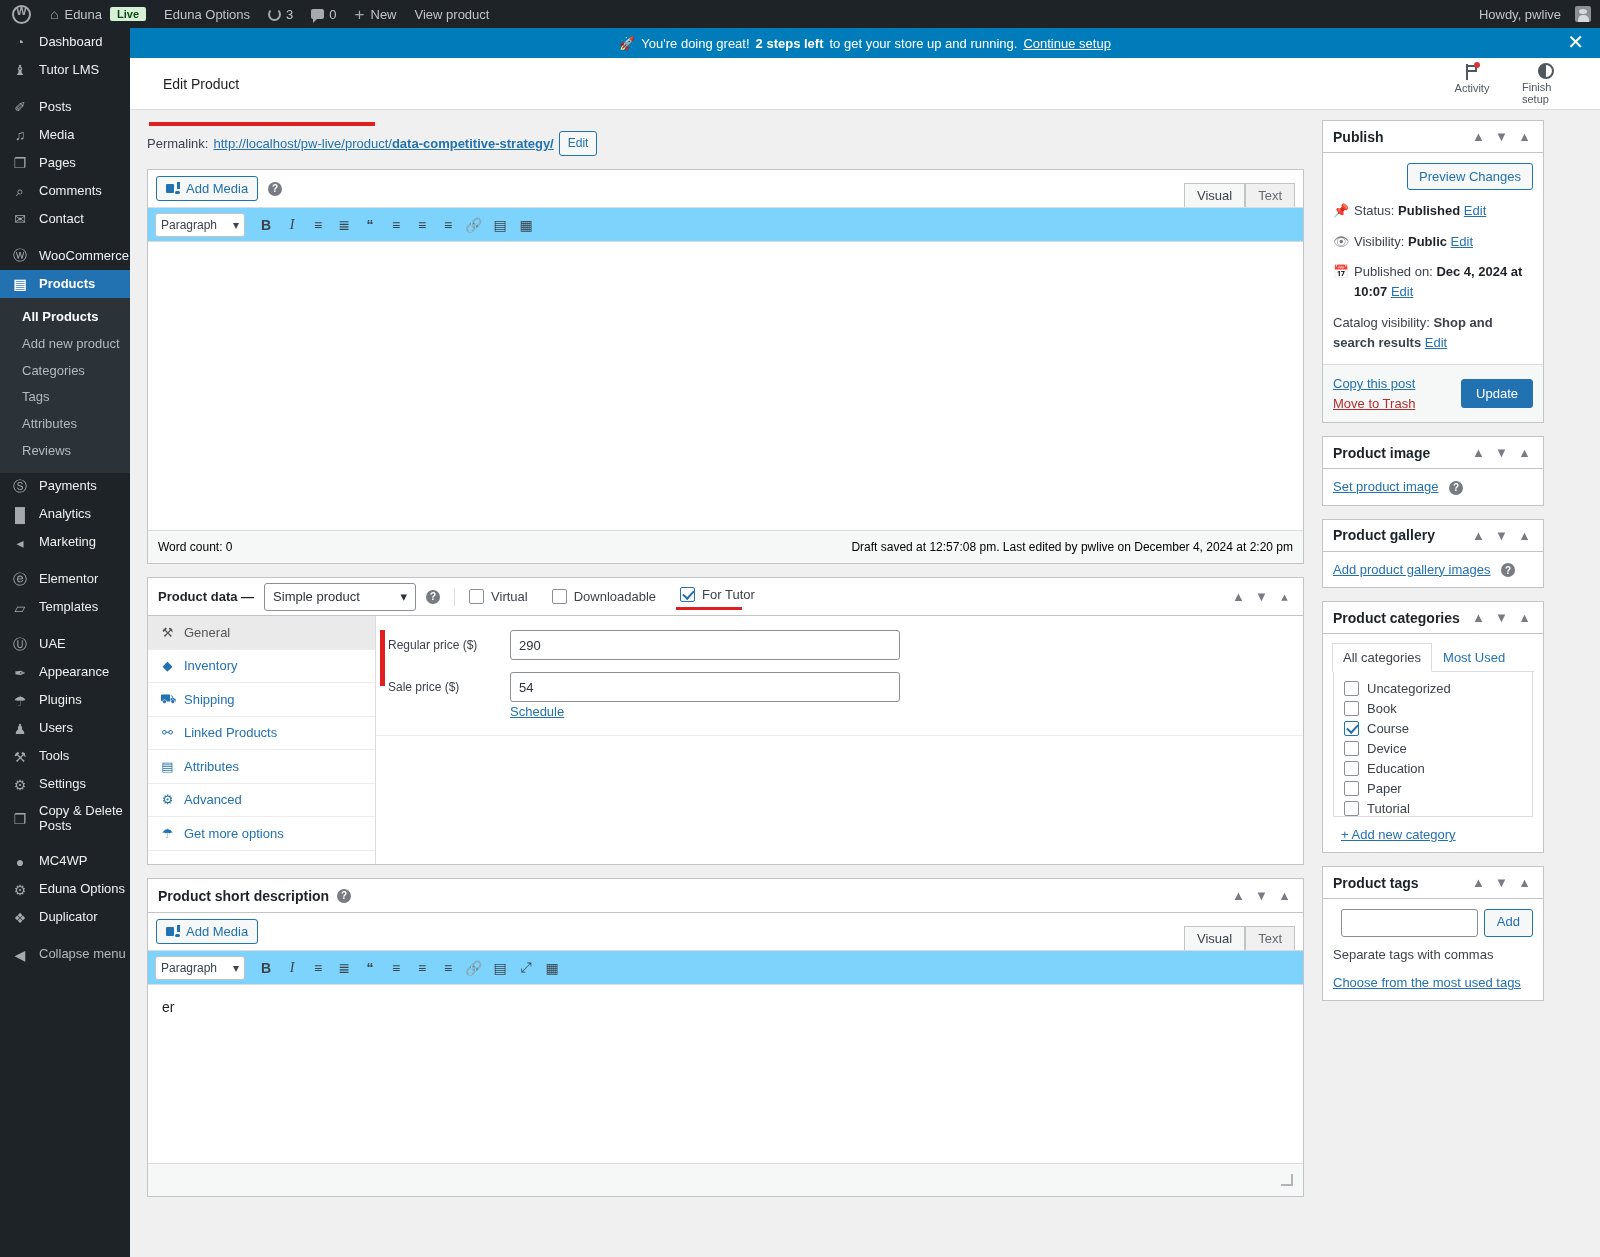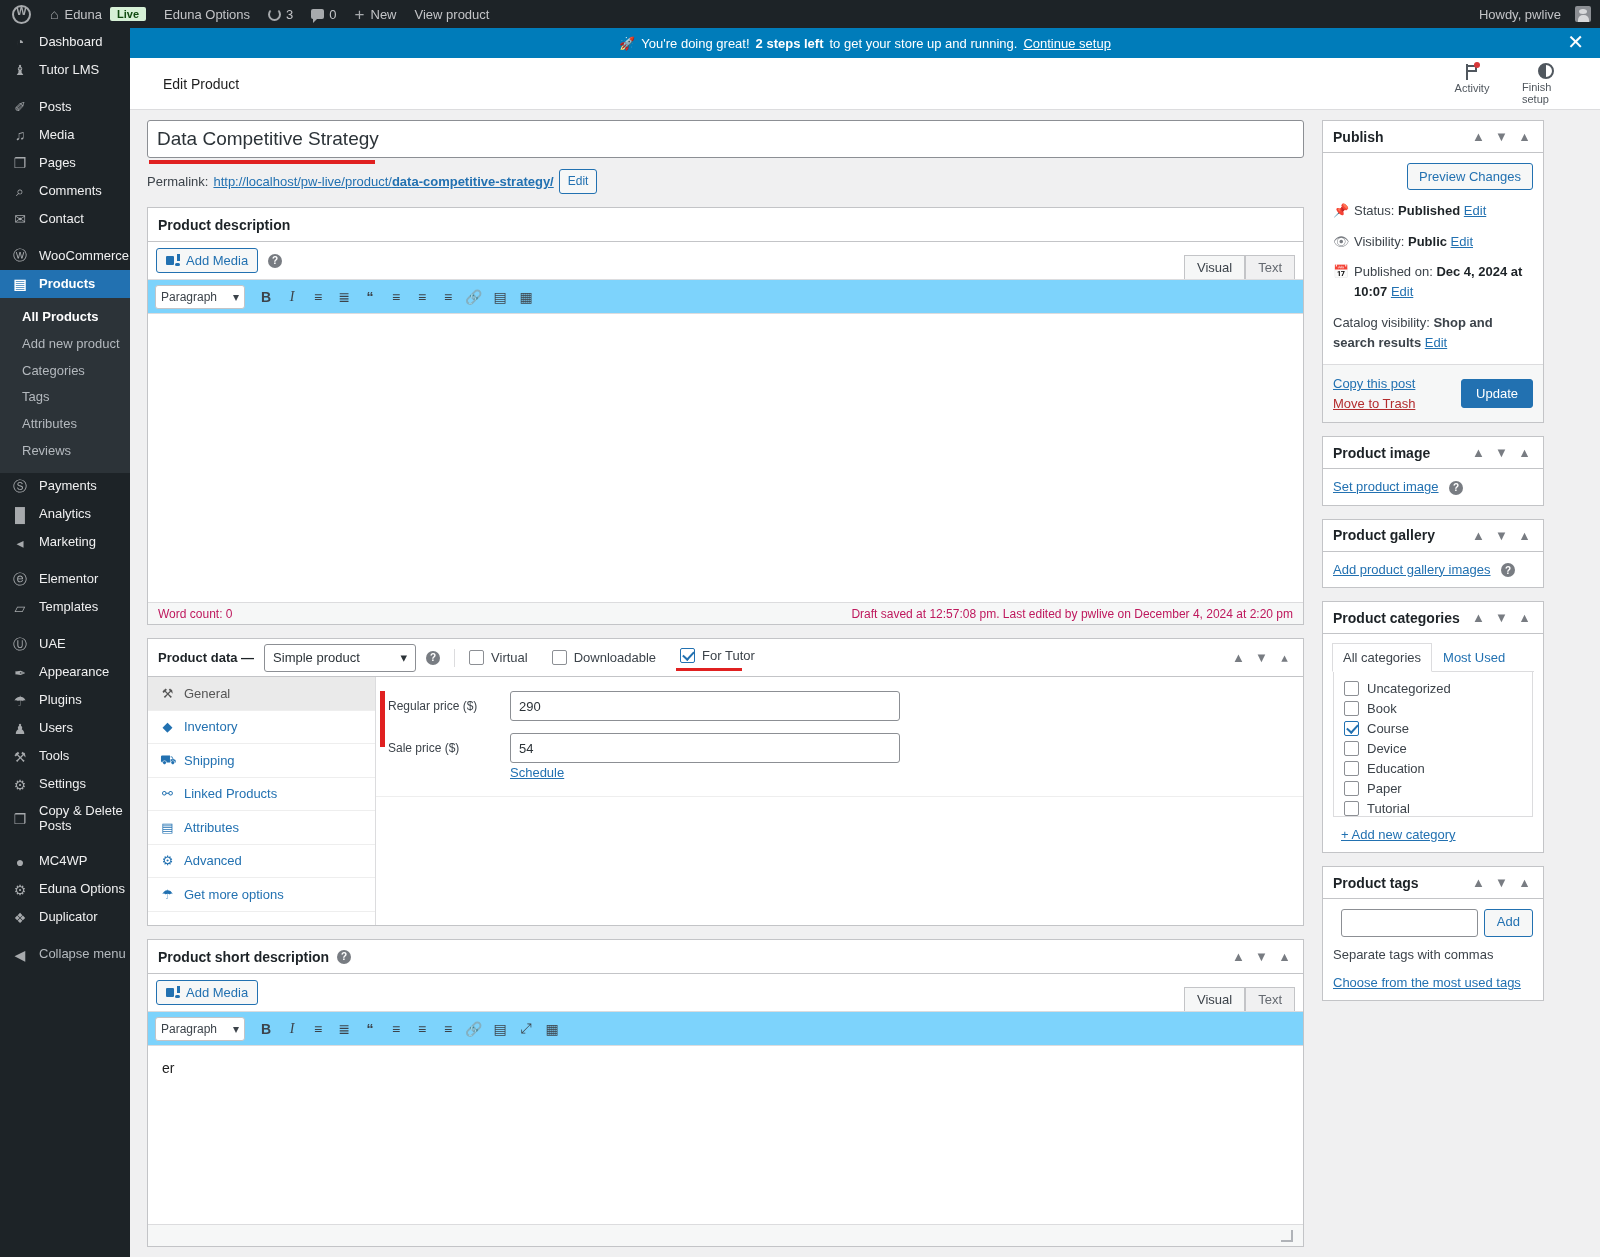--- a/index.html
+++ b/index.html
@@ -215,22 +215,22 @@
   }
   .tb-btn {
     width:26px; height:26px; display:inline-flex;
     align-items:center; justify-content:center;
     font-size:14px; color:#3c434a;
   }
   .ed-body { height:288px; background:#fff; }
   .ed-body.short { height:178px; padding:14px 14px; font-size:14px; color:#1e1e1e; }
   .ed-foot {
     height:22px; background:#f6f7f7; border-top:1px solid #dcdcde;
-    display:flex; align-items:center; padding:5px 10px;
-    font-size:12px; color:#be185d;
+    display:flex; align-items:center; padding:16px 10px;
+    font-size:12px; color:#000000;
   }
   .ed-foot .right { margin-left:auto; }
   .resize-grip {
     margin-left:auto; width:12px; height:12px;
     border-right:2px solid #b0b3b8; border-bottom:2px solid #b0b3b8;
     transform:skewX(0deg);
   }
 
   
   .pd-head {
@@ -548,33 +548,29 @@
       <span>Finish setup</span>
     </div>
   </div>
 </div>
 
 <div class="main">
   <div class="cols">
 
     <div class="col-left">
 
-      <div class="title-input">Data Competitive Strategy</div>
       <div class="redline-title"></div>
 
       <div class="permalink">
         <span>Permalink:</span>
         <a href="#"><span>http://localhost/pw-live/product/</span><span class="slug" style="font-weight:bold">data-competitive-strategy/</span></a>
         <span class="btn-small">Edit</span>
       </div>
 
       <div class="postbox">
-        <div class="pb-head">
-          <span>Product description</span>
-        </div>
         <div class="ed-topbar">
           <span class="add-media">
             <span class="media-ico">
                 <span class="n1"></span>
                 <span class="n2"></span>
                 <span class="n3"></span>
               </span>
             <span>Add Media</span>
           </span>
           <span class="help-ico" style="margin-left:10px">?</span>

